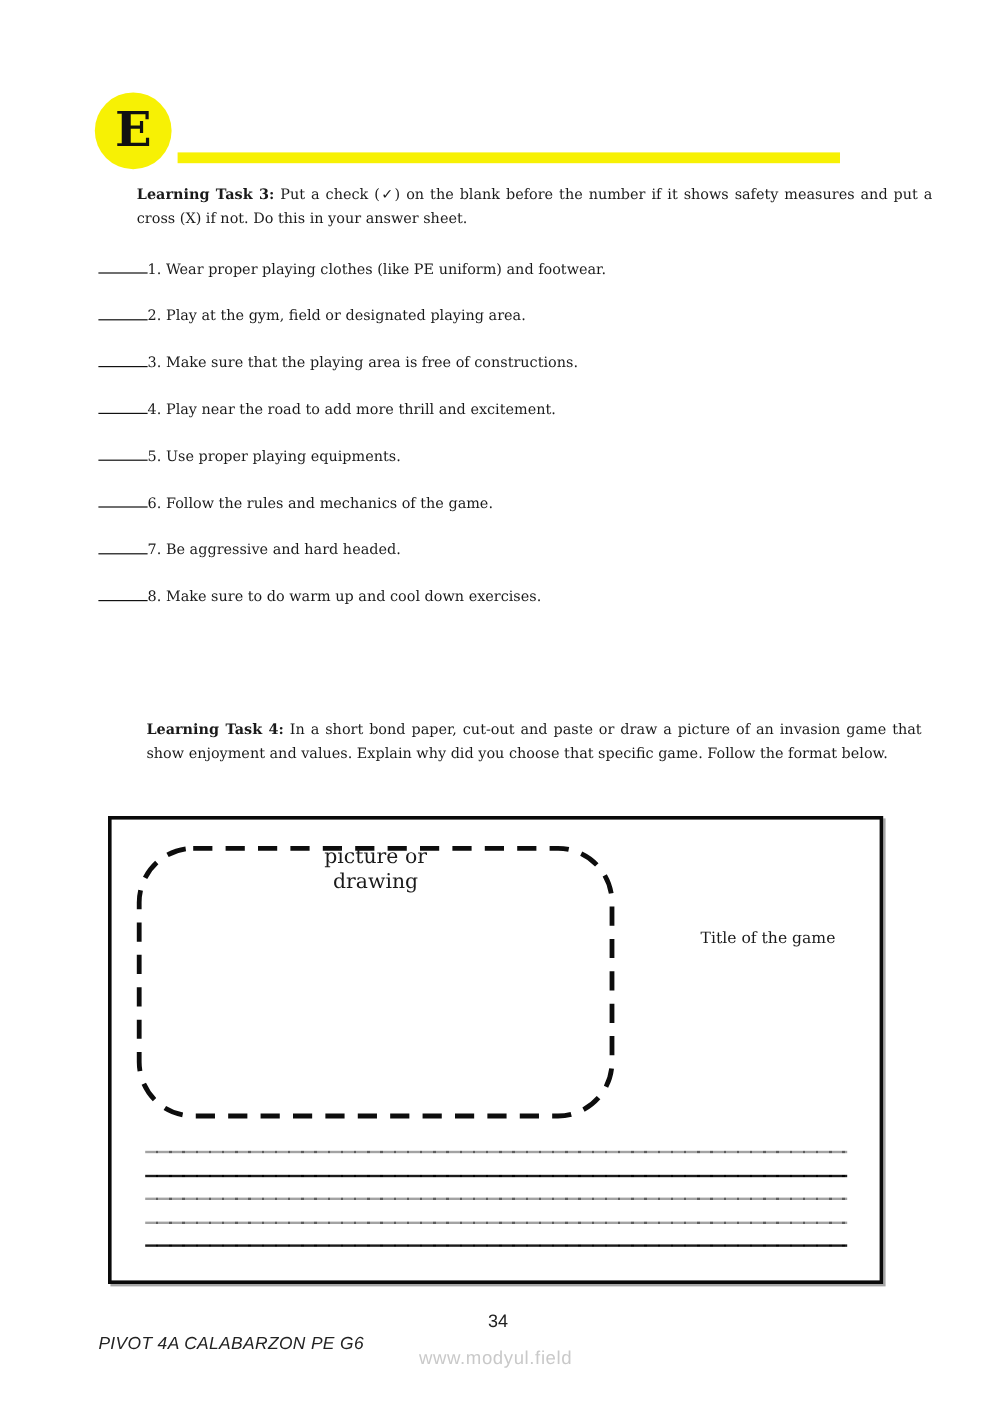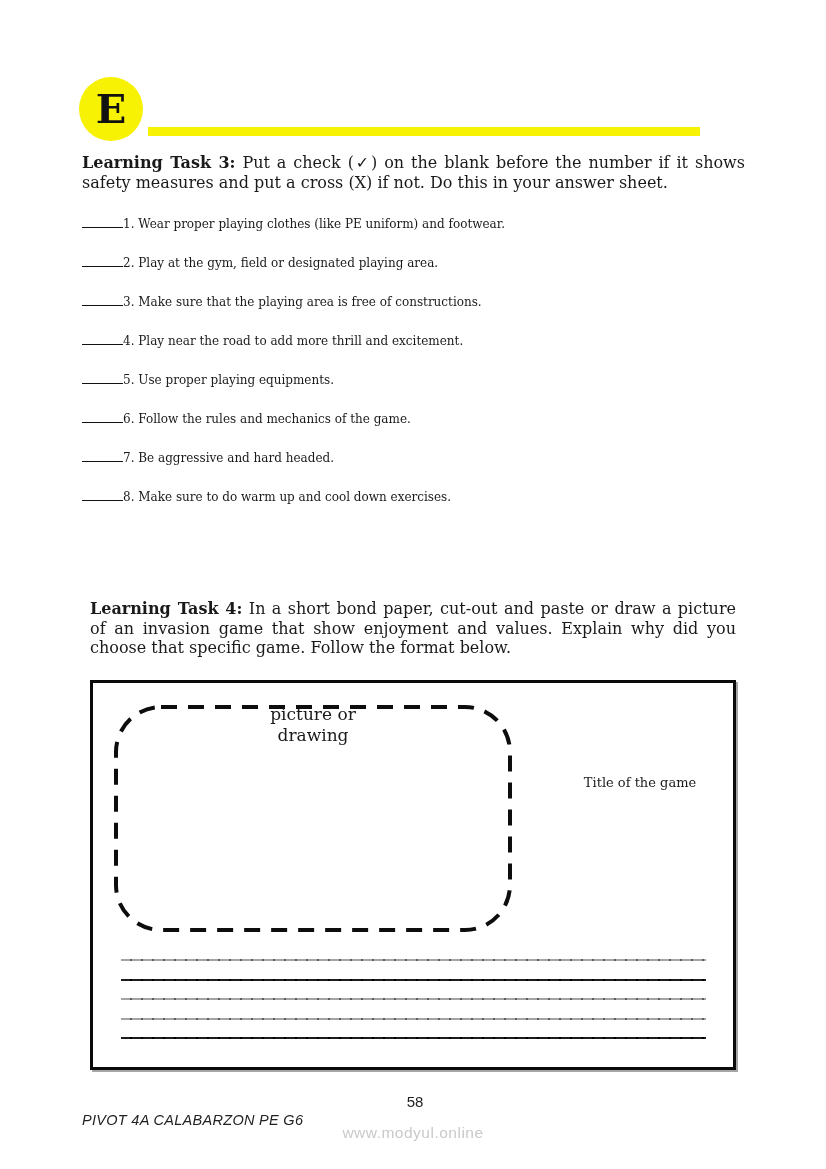--- a/index.html
+++ b/index.html
@@ -33,24 +33,25 @@
   .yellow-divider {
     position: absolute;
     left: 148px; top: 127px;
     width: 552px; height: 9px;
     background: #f7f104;
   }
 
   
   .para {
     position: absolute;
-    font-size: 16px;
+    font-size: 12px;
     line-height: 19.6px;
     text-align: justify;
     text-align-last: left;
+    margin-left: 32px;
   }
   .para b { font-weight: bold; }
   .task3-para { left: 82px; top: 153px; width: 663px; }
   .task4-para { left: 90px; top: 599px; width: 646px; }
 
   
   .task-list {
     position: absolute;
     left: 82px; top: 213px;
     width: 680px;
@@ -186,16 +187,16 @@
     <div class="writing-lines">
       <div class="writing-line gray"></div>
       <div class="writing-line dark"></div>
       <div class="writing-line gray"></div>
       <div class="writing-line gray"></div>
       <div class="writing-line dark"></div>
     </div>
   </div>
 
   <div class="footer-module-code">PIVOT 4A CALABARZON PE G6</div>
-  <div class="footer-page-number">58</div>
-  <div class="watermark-url">www.modyul.online</div>
+  <div class="footer-page-number">34</div>
+  <div class="watermark-url">www.modyul.field</div>
 
 </div>
 
 </body></html>

